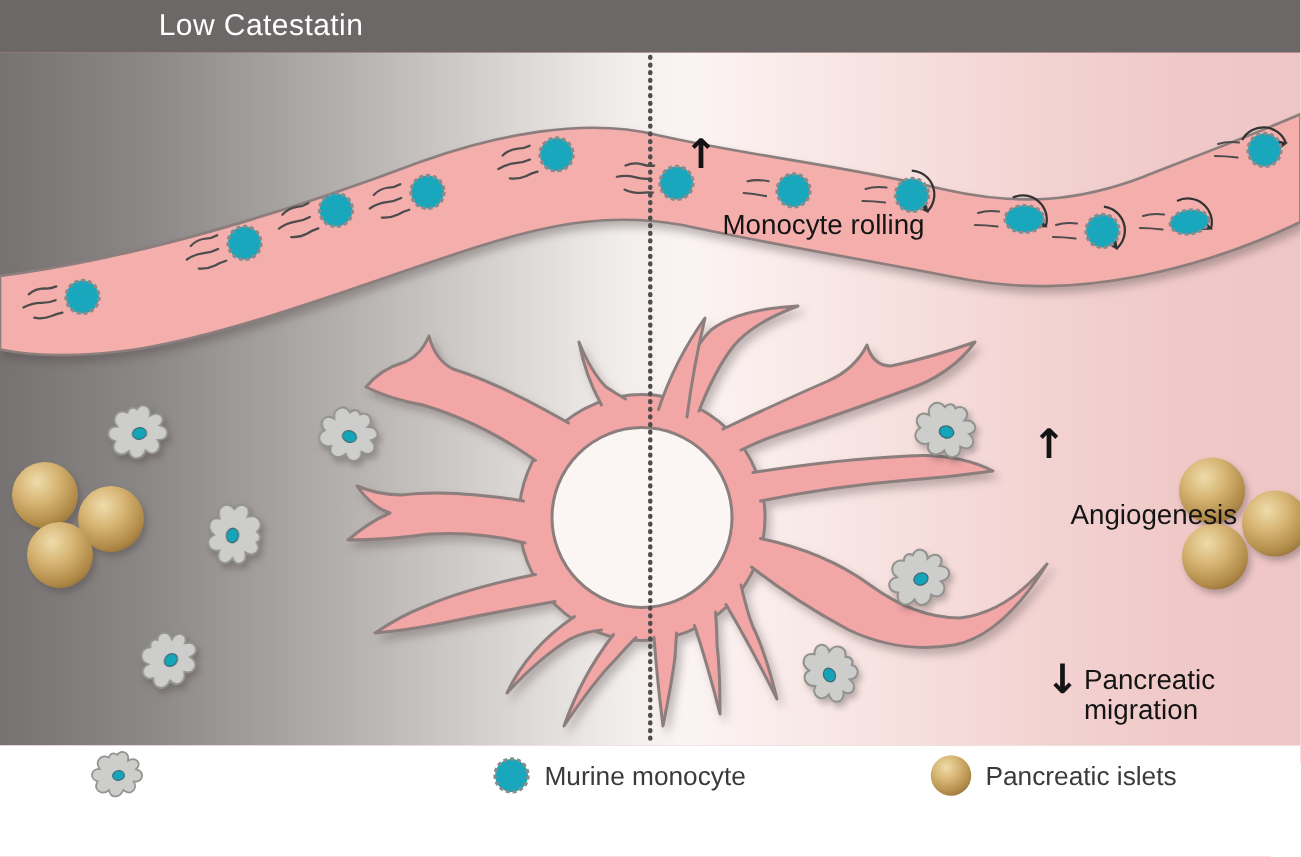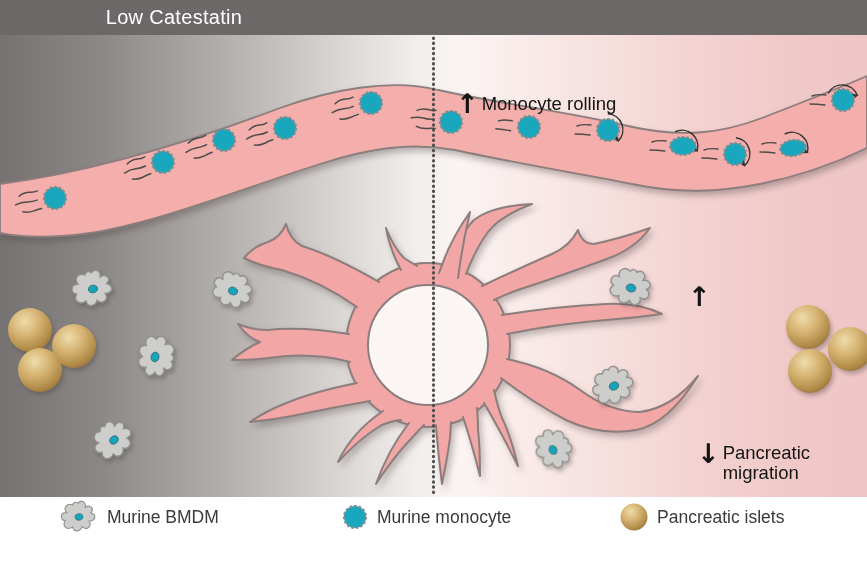--- a/index.html
+++ b/index.html
@@ -31,36 +31,36 @@
   .canvas > svg{position:absolute;left:0;top:0;}
   
   .anno{
     position:absolute;display:flex;align-items:flex-start;z-index:20;
     color:#141414;white-space:nowrap;
   }
   .anno .arrow{
     font-size:27px;font-weight:bold;line-height:22px;margin-right:3px;
     font-family:"DejaVu Sans", sans-serif;
   }
-  .anno .lbl{font-size:18.5px;line-height:22px;}
+  .anno .lbl{font-size:18.5px;line-height:22px;margin-top:46px;}
   .anno .lbl2{font-size:18.5px;line-height:20px;}
   .anno-rolling{left:456px;top:93px;}
   .anno-angio{left:688px;top:285px;}
   .anno-macro{left:697px;top:443px;}
   
   .legend{
     position:absolute;left:0;top:497px;width:867px;height:74px;
     background:#ffffff;z-index:10;
   }
   .legend-item{
     position:absolute;top:3px;height:34px;display:flex;align-items:center;gap:7px;
   }
   .legend-item .txt{font-size:17.5px;color:#3a3a3a;}
   .li-bmdm{left:58px;}
-  .li-mono{left:340px;}
+  .li-mono{left:326px;}
   .li-islet{left:618px;}
   .legend-icon{display:block;}
 </style>
 </head>
 <body>
 
 <div class="stage">
 
   <div class="header">
     <span class="hdr-label low">Low Catestatin</span>
@@ -193,36 +193,36 @@
 
       <line x1="433.5" y1="38" x2="433.5" y2="495" stroke="#4d4d4d" stroke-width="3" stroke-linecap="round" stroke-dasharray="0.5 4.6" fill="none"></line>
     </svg>
 
     <div class="anno anno-rolling" style="top:58px;left:456px;">
       <span class="arrow">↑</span>
       <span class="lbl">Monocyte rolling</span>
     </div>
     <div class="anno anno-angio" style="top:251px;left:688px;">
       <span class="arrow">↑</span>
+      <span class="lbl">Angiogenesis</span>
     </div>
     <div class="anno anno-macro" style="top:408px;left:697px;">
       <span class="arrow">↓</span>
       <span>
         <span class="lbl2" style="display:block">Pancreatic</span>
         <span class="lbl2" style="display:block">migration</span>
       </span>
     </div>
   </div>
 
   <div class="legend">
     <div class="legend-item li-bmdm">
       <svg class="legend-icon" width="42" height="38" viewBox="-24 -21 48 42">
         <use href="#bmdmShape" transform="scale(0.82) rotate(-10)"></use>
       </svg>
-      <span class="txt">Murine BMDM</span>
     </div>
     <div class="legend-item li-mono">
       <svg class="legend-icon" width="30" height="30" viewBox="-15 -15 30 30">
         <use href="#monoShape"></use>
       </svg>
       <span class="txt">Murine monocyte</span>
     </div>
     <div class="legend-item li-islet">
       <svg class="legend-icon" width="32" height="32" viewBox="-16 -16 32 32">
         <circle r="13.5" fill="url(#gIslet)"></circle>

